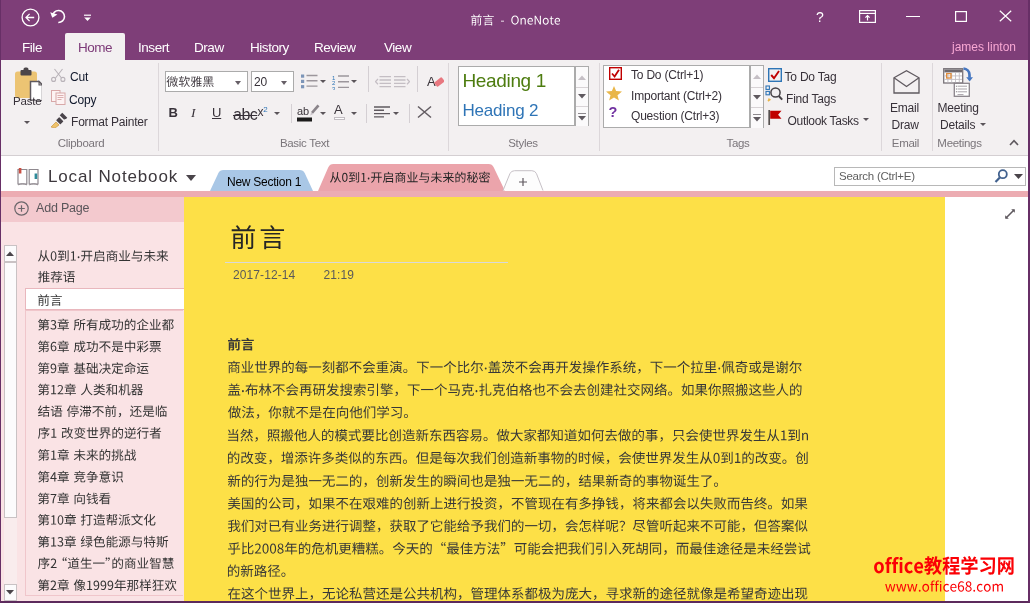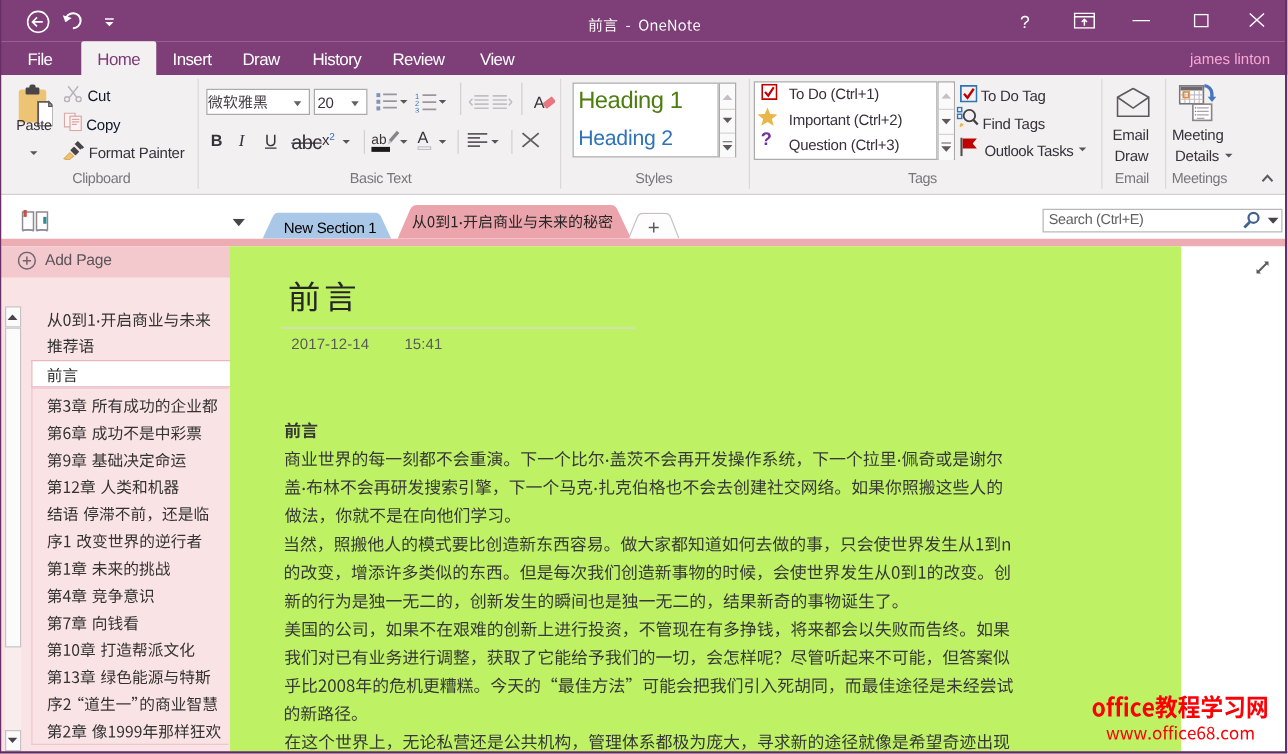--- a/index.html
+++ b/index.html
@@ -18,21 +18,21 @@
 .gray{color:#0f172a}
 .combo{position:absolute;background:#fff;border:1px solid #ababab;height:21px}
 .cdn{position:absolute;width:0;height:0;border:3.5px solid transparent;border-top:4px solid #665f66;top:9px}
 .dn{width:0;height:0;border:3.3px solid transparent;border-top:3.8px solid #5a545a}
 .whitebox{position:absolute;background:#fff;border:1px solid #ababab}
 .scrollcol{position:absolute;width:14px;border:1px solid #ababab;background:#fbfafb}
 .scell{position:absolute;left:0;width:12px;height:19.3px;background:#fbfafb;display:flex;align-items:center;justify-content:center}
 #nbbar{position:absolute;left:1px;top:156px;width:1027px;height:34.5px;background:#fff}
 #strip{position:absolute;left:1px;top:190.5px;width:1027px;height:6.5px;background:#ecacb2}
 #sidebar{position:absolute;left:1px;top:197px;width:182.5px;height:404px;background:#fae3e5}
-#content{position:absolute;left:183.5px;top:197px;width:761px;height:404px;background:#bef264}
+#content{position:absolute;left:183.5px;top:197px;width:761px;height:404px;background:#fde047}
 #winborder{position:absolute;left:0;top:0;width:1030px;height:603px;border-left:1px solid #672f66;border-right:2px solid #672f66;border-bottom:2px solid #5c2a5c;pointer-events:none}
 #overlay{position:absolute;left:0;top:0;pointer-events:none}
 </style></head>
 <body>
 <div id="titlebar">
  <svg class="a" style="left:21px;top:8px" width="19" height="19" viewBox="0 0 19 19">
   <circle cx="9.5" cy="9.5" r="8.4" fill="none" stroke="#fff" stroke-width="1.3"></circle>
   <path d="M5 9.5h8.2M8.6 5.9L5 9.5l3.6 3.6" fill="none" stroke="#fff" stroke-width="1.3"></path>
  </svg>
  <svg class="a" style="left:50px;top:9px" width="17" height="16" viewBox="0 0 17 16">
@@ -268,20 +268,21 @@
  </svg>
 </div>
 <div id="nbbar">
  <svg class="a" style="left:15.5px;top:11px" width="22" height="19" viewBox="0 0 22 19">
   <path d="M1 2.5h8.8v14.5H1z" fill="none" stroke="#8f898f" stroke-width="1.2"></path>
   <path d="M12.2 2.5H21v14.5h-8.8z" fill="none" stroke="#8f898f" stroke-width="1.2"></path>
   <path d="M1 17.9c3-1.6 6-1.6 9 0M12.2 17.9c3-1.6 6-1.6 8.8 0" fill="none" stroke="#8f898f" stroke-width="1"></path>
   <rect x="1.8" y="1" width="2.6" height="5.5" fill="#c94f43"></rect>
   <rect x="17.6" y="6.5" width="2.6" height="5.5" fill="#2e8b9a"></rect>
  </svg>
+ <div class="a" style="left:47px;top:10.5px;font-size:17px;letter-spacing:0.85px;color:#3d383d">Local Notebook</div>
  <svg class="a" style="left:185px;top:19px" width="10" height="6" viewBox="0 0 10 6">
       <path d="M0 0h10L5 6z" fill="#4a444a"></path>
     </svg>
  <svg class="a" style="left:209px;top:13.5px" width="103" height="21" viewBox="0 0 103 21">
   <path d="M0 21L8.3 3.2Q9.8 0 13.4 0h76.2q3.6 0 5.2 3.2L103 21z" fill="#a9c7e6"></path>
  </svg>
  <div class="a" style="left:226px;top:19px;font-size:12px;letter-spacing:-0.25px;color:#000000">New Section 1</div>
  <svg class="a" style="left:317px;top:8px" width="187" height="27" viewBox="0 0 187 27">
   <path d="M0 27L10.2 3.4Q11.8 0 15.4 0h155.2q3.6 0 5.2 3.4L187 27z" fill="#eba4ab"></path>
  </svg>
@@ -323,21 +324,21 @@
     </div>
 </div>
 <div id="content">
  <svg class="a" style="left:818px;top:9px" width="16" height="16" viewBox="0 0 16 16" stroke="#5f595f" stroke-width="1.6" fill="#5f595f">
   <path d="M4 12L12 4" fill="none"></path>
   <path d="M9.2 3.2h3.6v3.6z" stroke="none"></path>
       <path d="M3.2 9.2v3.6h3.6z" stroke="none"></path>
  </svg>
  <div class="a" style="left:41.9px;top:64.8px;width:282.6px;height:1px;background:#d9d9d9"></div>
  <div class="a" style="left:49.5px;top:70.8px;font-size:12px;letter-spacing:0.1px;color:#5a5a5a">2017-12-14</div>
- <div class="a" style="left:140px;top:70.8px;font-size:12px;letter-spacing:0.1px;color:#5a5a5a">15:41</div>
+ <div class="a" style="left:140px;top:70.8px;font-size:12px;letter-spacing:0.1px;color:#5a5a5a">21:19</div>
 </div>
 <div id="winborder" class="a"></div>
 <svg id="overlay" class="a" width="1030" height="603" viewBox="0 0 1030 603">
 <defs>
       <path id="g1" d="M604 514V104H674V514ZM807 544V14C807 -1 802 -5 786 -5C769 -6 715 -6 654 -4C665 -24 677 -56 681 -76C758 -77 809 -75 839 -63C870 -51 881 -30 881 13V544ZM723 845C701 796 663 730 629 682H329L378 700C359 740 316 799 278 841L208 816C244 775 281 721 300 682H53V613H947V682H714C743 723 775 773 803 819ZM409 301V200H187V301ZM409 360H187V459H409ZM116 523V-75H187V141H409V7C409 -6 405 -10 391 -10C378 -11 332 -11 281 -9C291 -28 302 -57 307 -76C374 -76 419 -75 446 -63C474 -52 482 -32 482 6V523Z"></path>
       <path id="g2" d="M200 392V330H803V392ZM200 542V480H803V542ZM190 235V-79H264V-37H738V-76H814V235ZM264 27V171H738V27ZM412 820C447 781 483 728 503 690H54V624H951V690H549L585 702C566 741 524 799 485 842Z"></path>
       <path id="g3" d="M46 245H302V315H46Z"></path>
       <path id="g4" d="M371 -13C555 -13 684 134 684 369C684 604 555 746 371 746C187 746 58 604 58 369C58 134 187 -13 371 -13ZM371 68C239 68 153 186 153 369C153 552 239 665 371 665C503 665 589 552 589 369C589 186 503 68 371 68Z"></path>
       <path id="g5" d="M92 0H184V394C238 449 276 477 332 477C404 477 435 434 435 332V0H526V344C526 482 474 557 360 557C286 557 229 516 178 464H176L167 543H92Z"></path>
       <path id="g6" d="M312 -13C385 -13 443 11 490 42L458 103C417 76 375 60 322 60C219 60 148 134 142 250H508C510 264 512 282 512 302C512 457 434 557 295 557C171 557 52 448 52 271C52 92 167 -13 312 -13ZM141 315C152 423 220 484 297 484C382 484 432 425 432 315Z"></path>

